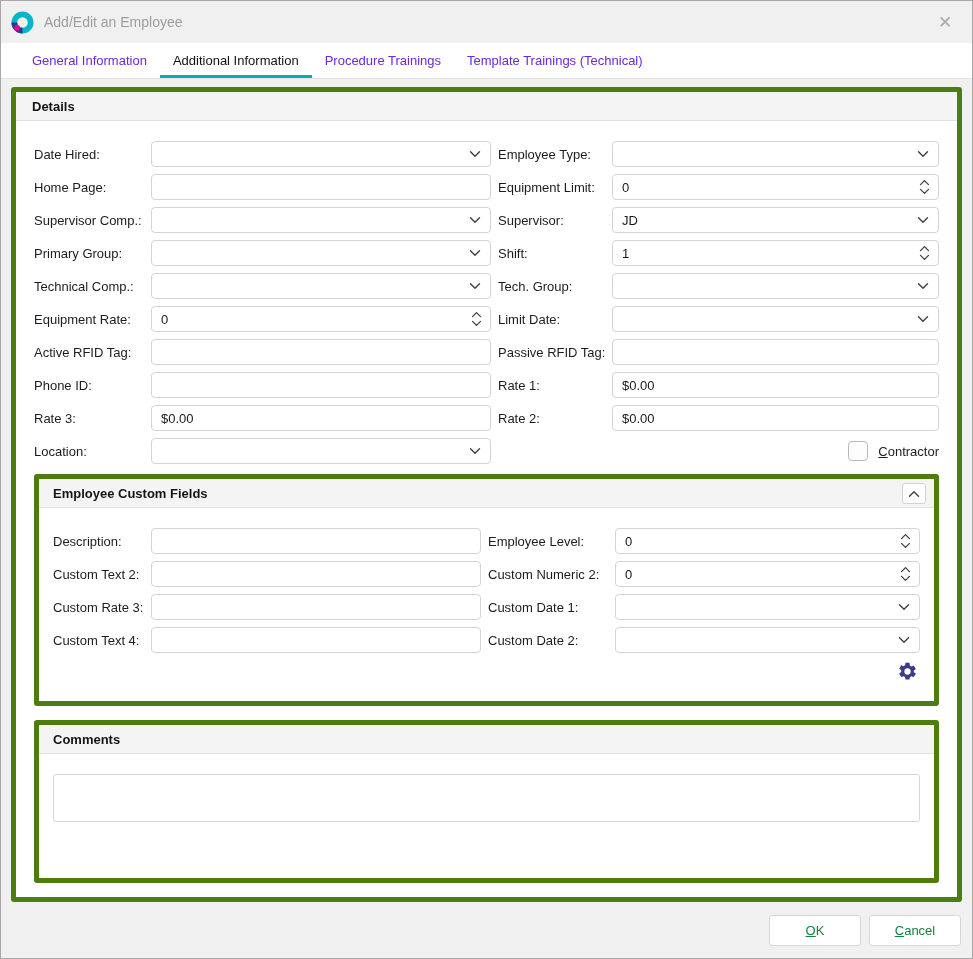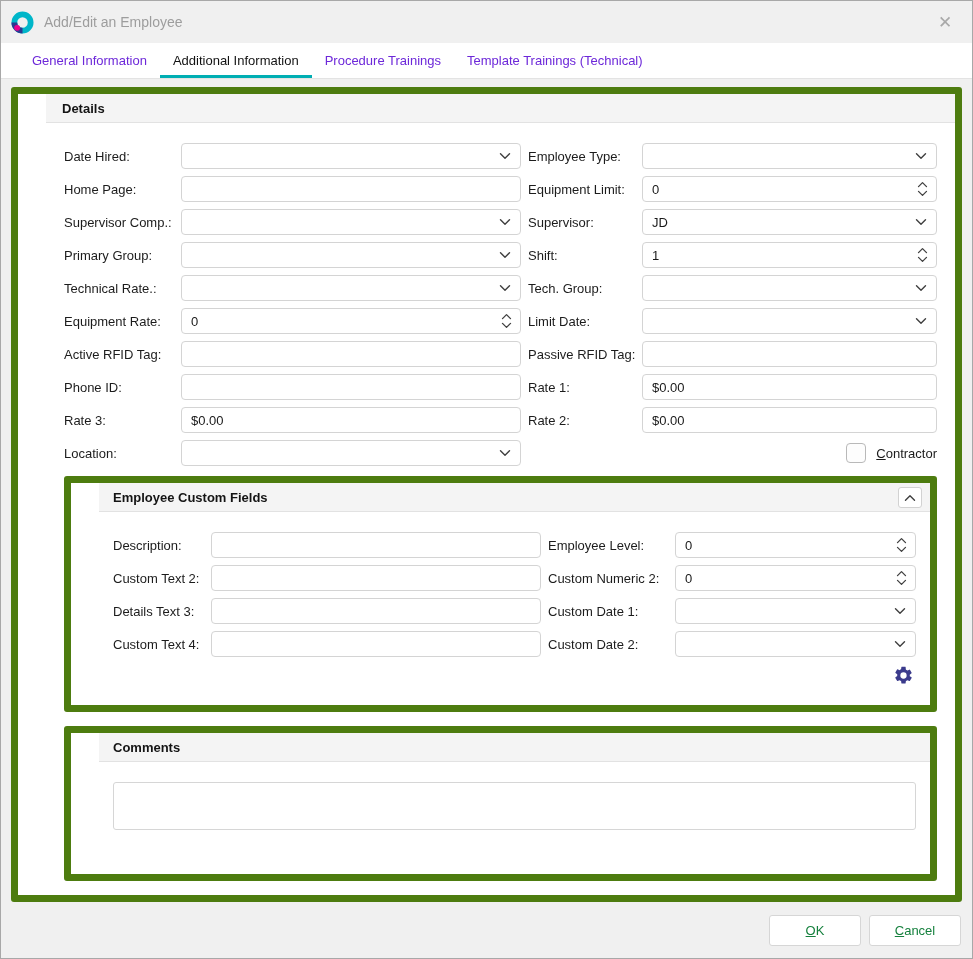--- a/index.html
+++ b/index.html
@@ -19,21 +19,21 @@
   .app-logo{ width:23px; height:23px; display:inline-flex; }
   .title-text{ margin-left:10px; font-size:14px; color:#9d9d9d; }
   .close-btn{ margin-left:auto; width:42px; height:34px; background:transparent; border:none; color:#a9a9a9; font-size:17px; cursor:pointer; font-family:inherit; }
 
   
   .tabbar{ flex:0 0 36px; background:#fff; border-bottom:1px solid #e3e3e3; display:flex; align-items:stretch; padding-left:18px; }
   .tab{ display:flex; align-items:center; padding:3px 13px 0 13px; font-size:13px; color:#6d28d9; border-bottom:3px solid transparent; cursor:pointer; white-space:nowrap; }
   .tab.active{ color:#121212; border-bottom-color:var(--accent); }
 
   
-  .groupbox{ background:#fff; border:7px solid #4d7c0f; border-radius:3px; overflow:hidden; display:flex; flex-direction:column;padding-left:28px; }
+  .groupbox{ background:#fff; border:5px solid #4d7c0f; border-radius:3px; overflow:hidden; display:flex; flex-direction:column; }
   .details{ margin:8px 10px 0 10px; flex:1; min-height:0; }
   .group-header{ flex:0 0 29px; background:#f4f4f4; border-bottom:1px solid #e2e2e2; display:flex; align-items:center; padding:0 8px 0 16px; font-weight:bold; color:#141414; }
   .group-body{ padding:20px 18px 14px 18px; display:flex; flex-direction:column; flex:1; min-height:0; }
 
   
   .form-grid{ display:grid; grid-template-columns:117px 340px 121px 1fr; row-gap:7px; align-items:center; }
   .form-grid.custom{ grid-template-columns:98px 330px 134px 1fr; }
   .fld-label{ padding-right:8px; white-space:nowrap; }
   .fld-label.right-col{ padding-left:7px; }
   .fld-cell{ min-height:26px; display:flex; align-items:center; }
@@ -184,21 +184,21 @@
             <div class="spin-wrap">
               <input type="text" class="ctl" value="1" style="">
               <span class="spin-icon">
                 <svg width="11" height="16" viewBox="0 0 11 16">
                   <path d="M1.5 5.6 L5.5 1.6 L9.5 5.6" fill="none" stroke="#3f3f3f" stroke-width="1.3" stroke-linecap="round" stroke-linejoin="round"></path>
                   <path d="M1.5 10.4 L5.5 14.4 L9.5 10.4" fill="none" stroke="#3f3f3f" stroke-width="1.3" stroke-linecap="round" stroke-linejoin="round"></path>
                 </svg>
               </span>
             </div>
           </div>
-          <label class="fld-label">Technical Rate.:</label>
+          <label class="fld-label">Technical Comp.:</label>
           <div class="fld-cell">
             <div class="ctl combo">
               <span class="ctl-value"></span>
               <span class="ctl-icon">
                 <svg width="12" height="8" viewBox="0 0 12 8">
                   <path d="M1.5 1.8 L6 6.2 L10.5 1.8" fill="none" stroke="#3f3f3f" stroke-width="1.4" stroke-linecap="round" stroke-linejoin="round"></path>
                 </svg>
               </span>
             </div>
           </div>
@@ -316,21 +316,21 @@
                 <div class="spin-wrap">
                   <input type="text" class="ctl" value="0" style="">
                   <span class="spin-icon">
                     <svg width="11" height="16" viewBox="0 0 11 16">
                       <path d="M1.5 5.6 L5.5 1.6 L9.5 5.6" fill="none" stroke="#3f3f3f" stroke-width="1.3" stroke-linecap="round" stroke-linejoin="round"></path>
                       <path d="M1.5 10.4 L5.5 14.4 L9.5 10.4" fill="none" stroke="#3f3f3f" stroke-width="1.3" stroke-linecap="round" stroke-linejoin="round"></path>
                     </svg>
                   </span>
                 </div>
               </div>
-              <label class="fld-label">Details Text 3:</label>
+              <label class="fld-label">Custom Rate 3:</label>
               <div class="fld-cell">
                 <input type="text" class="ctl" style="">
               </div>
               <label class="fld-label right-col">Custom Date 1:</label>
               <div class="fld-cell">
                 <div class="ctl combo">
                   <span class="ctl-value"></span>
                   <span class="ctl-icon">
                     <svg width="12" height="8" viewBox="0 0 12 8">
                       <path d="M1.5 1.8 L6 6.2 L10.5 1.8" fill="none" stroke="#3f3f3f" stroke-width="1.4" stroke-linecap="round" stroke-linejoin="round"></path>

